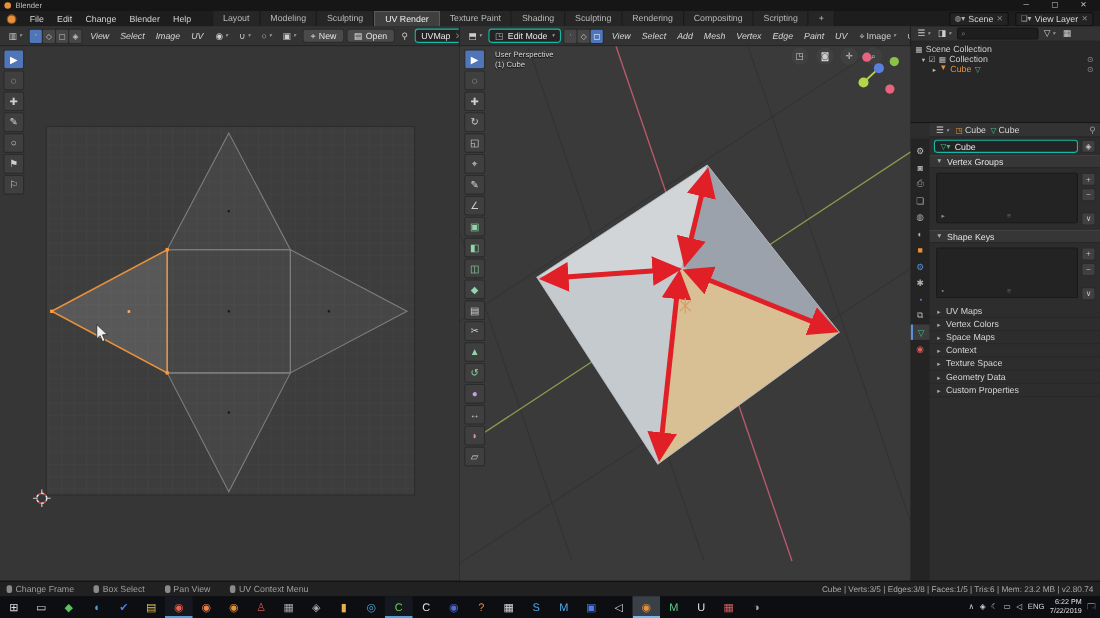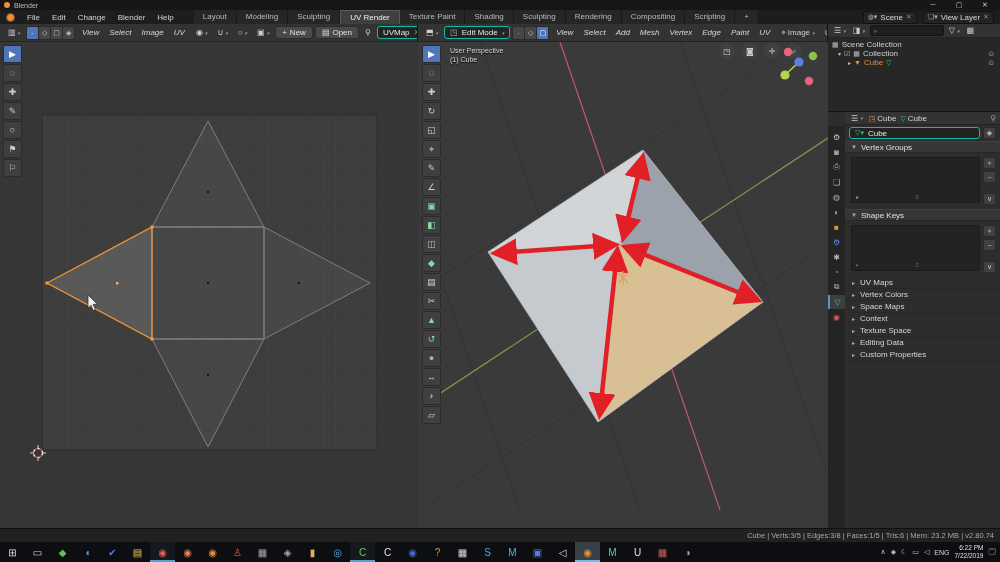--- a/index.html
+++ b/index.html
@@ -526,21 +526,21 @@
             <span>Context</span>
           </div>
 
           <div class="collapsed-row">
             <i class="tri icon">▸</i>
             <span>Texture Space</span>
           </div>
 
           <div class="collapsed-row">
             <i class="tri icon">▸</i>
-            <span>Editing Data</span>
+            <span>Geometry Data</span>
           </div>
 
           <div class="collapsed-row">
             <i class="tri icon">▸</i>
             <span>Custom Properties</span>
           </div>
         </div>
     </div>
 
     <div class="ptabs">
@@ -555,20 +555,42 @@
         <span class="ptab" style="color: rgb(87, 150, 224);">⚙</span>
         <span class="ptab" style="color: rgb(176, 176, 176);">✱</span>
         <span class="ptab" style="color: rgb(87, 150, 224);">◔</span>
         <span class="ptab" style="color: rgb(176, 176, 176);">⧉</span>
         <span class="ptab active" style="color: rgb(59, 191, 132);">▽</span>
         <span class="ptab" style="color: rgb(224, 90, 90);">◉</span>
       </div>
   </div>
 
   <div class="statusbar">
+    <span class="hint" style="gap:18px;">
+
+        <span class="hint">
+          <i class="mouse-ic"></i>
+          <span>Change Frame</span>
+        </span>
+
+        <span class="hint">
+          <i class="mouse-ic"></i>
+          <span>Box Select</span>
+        </span>
+
+        <span class="hint">
+          <i class="mouse-ic"></i>
+          <span>Pan View</span>
+        </span>
+
+        <span class="hint">
+          <i class="mouse-ic"></i>
+          <span>UV Context Menu</span>
+        </span>
+      </span>
     <span class="stats">Cube | Verts:3/5 | Edges:3/8 | Faces:1/5 | Tris:6 | Mem: 23.2 MB | v2.80.74</span>
   </div>
 
   <div class="taskbar">
     <div class="tb-icons">
 
     <span class="tb-ic" style="color: rgb(220, 220, 220);">⊞</span>
         <span class="tb-ic" style="color: rgb(220, 220, 220);">▭</span>
         <span class="tb-ic" style="color: rgb(95, 191, 95);">◆</span>
         <span class="tb-ic" style="color: rgb(79, 163, 232);">◖</span>

